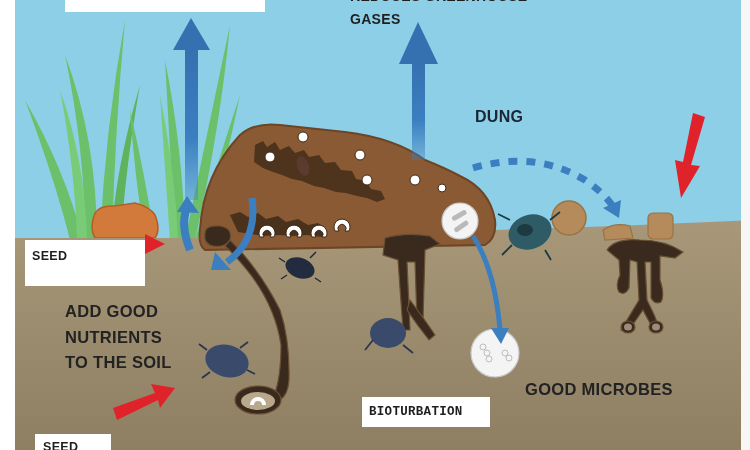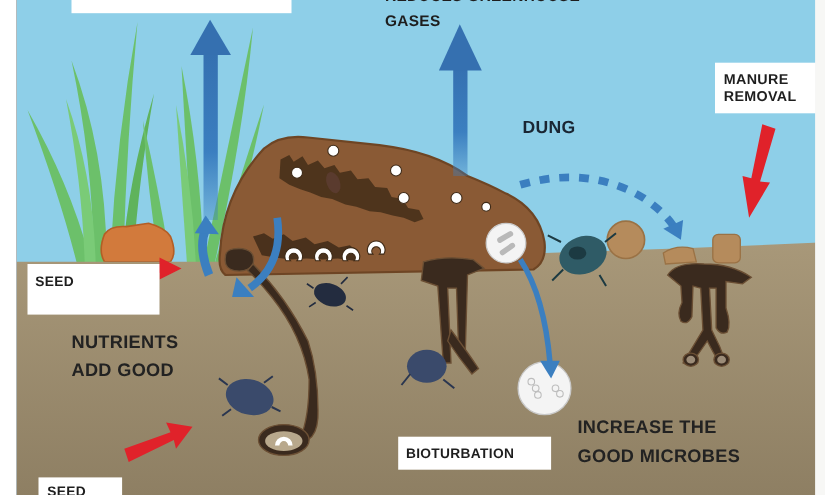--- a/index.html
+++ b/index.html
@@ -8,21 +8,21 @@
   .scene { position: absolute; left: 0; top: 0; width: 741px; height: 450px; }
   .edge-strip { position: absolute; left: 741px; top: 0; width: 9px; height: 450px; background: #f7f7f5; }
   .label { position: absolute; font-weight: 700; color: #1e1e1e; letter-spacing: 0.3px; line-height: 1.25; text-transform: uppercase; }
   .label-box { background: #ffffff; padding: 4px 8px; }
   .lbl-top-left { left: 50px; top: -8px; width: 200px; height: 20px; font-size: 14px; padding: 0 12px; box-sizing: border-box; overflow: hidden; }
   .lbl-gases { left: 335px; top: -10px; font-size: 14px; }
   .lbl-manure { left: 635px; top: 57px; width: 100px; height: 46px; font-size: 13px; box-sizing: border-box; padding: 7px 8px; }
   .lbl-dung { left: 460px; top: 105px; font-size: 16px; color: #1a2633; line-height: 1.5; text-align: right; }
   .lbl-seed-germ { left: 10px; top: 240px; width: 120px; height: 46px; font-size: 12.5px; box-sizing: border-box; padding: 7px 7px; line-height: 1.55; }
   .lbl-nutrients { left: 50px; top: 299px; font-size: 16.5px; line-height: 1.55; color: #222; }
-  .lbl-bioturbation { left: 347px; top: 397px; width: 139px; height: 30px; font-size: 12.5px; box-sizing: border-box; padding: 8px 7px; }
+  .lbl-bioturbation { left: 347px; top: 397px; width: 128px; height: 30px; font-size: 12.5px; box-sizing: border-box; padding: 8px 7px; font-family: Liberation Mono, monospace; }
   .lbl-microbes { left: 510px; top: 377px; font-size: 16.5px; line-height: 1.55; color: #222; }
   .lbl-seed-bottom { left: 20px; top: 434px; width: 76px; height: 24px; font-size: 12.5px; box-sizing: border-box; padding: 6px 8px; }
 </style>
 </head>
 <body>
 
 <div class="stage">
   <svg class="scene" viewBox="0 0 741 450">
     <defs>
       <linearGradient id="soilGrad" x1="0" y1="0" x2="0" y2="1">
@@ -166,44 +166,40 @@
 
   <div class="label label-box lbl-top-left">
     
   </div>
 
   <div class="label lbl-gases">
     <div style="position:relative; top:-2px; height:16px; overflow:hidden;">REDUCES GREENHOUSE</div>
     <div style="position:relative; top:5px;">GASES</div>
   </div>
 
-  <div class="label label-box lbl-manure">
-    <div>MANURE</div>
-    <div>REMOVAL</div>
-  </div>
 
   <div class="label lbl-dung">
     <div>DUNG</div>
   </div>
 
   <div class="label label-box lbl-seed-germ">
     <div>SEED</div>
   </div>
 
   <div class="label lbl-nutrients">
+    <div>ADD GOOD</div>
     <div>NUTRIENTS</div>
-    <div>ADD GOOD</div>
+    <div>TO THE SOIL</div>
   </div>
 
   <div class="label label-box lbl-bioturbation">
     <span>BIOTURBATION</span>
   </div>
 
   <div class="label lbl-microbes">
-    <div>INCREASE THE</div>
     <div>GOOD MICROBES</div>
   </div>
 
   <div class="label label-box lbl-seed-bottom">
     <span>SEED</span>
   </div>
 </div>
 <div class="edge-strip"></div>
 
 </body></html>

